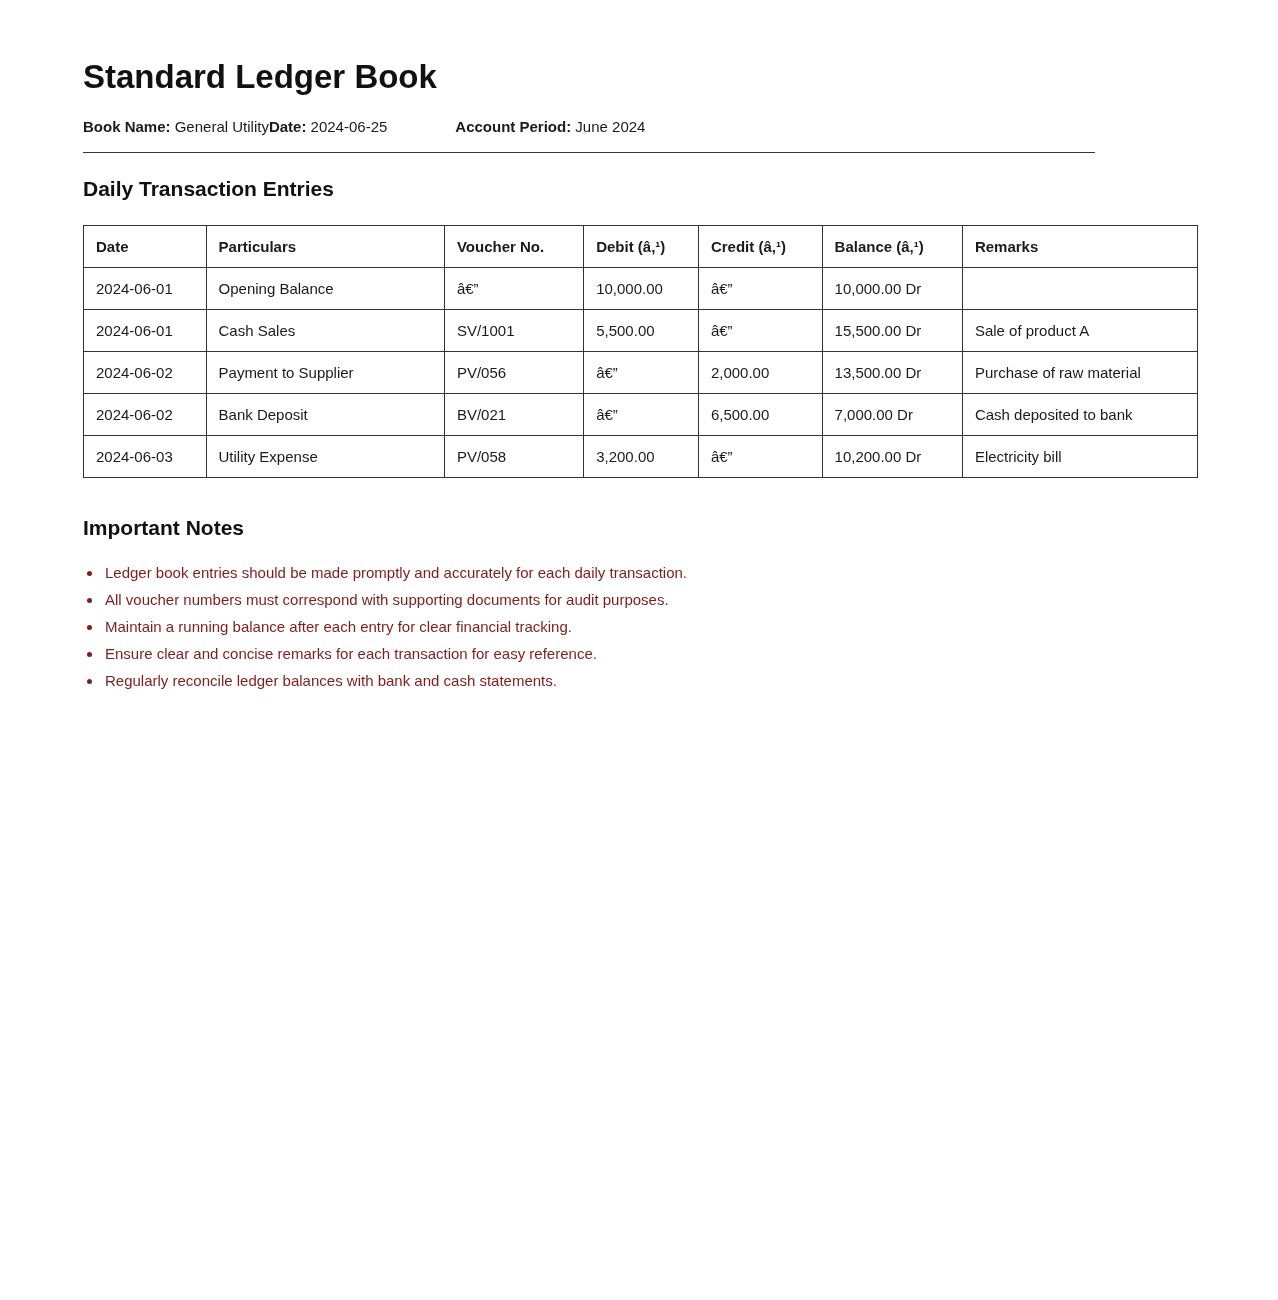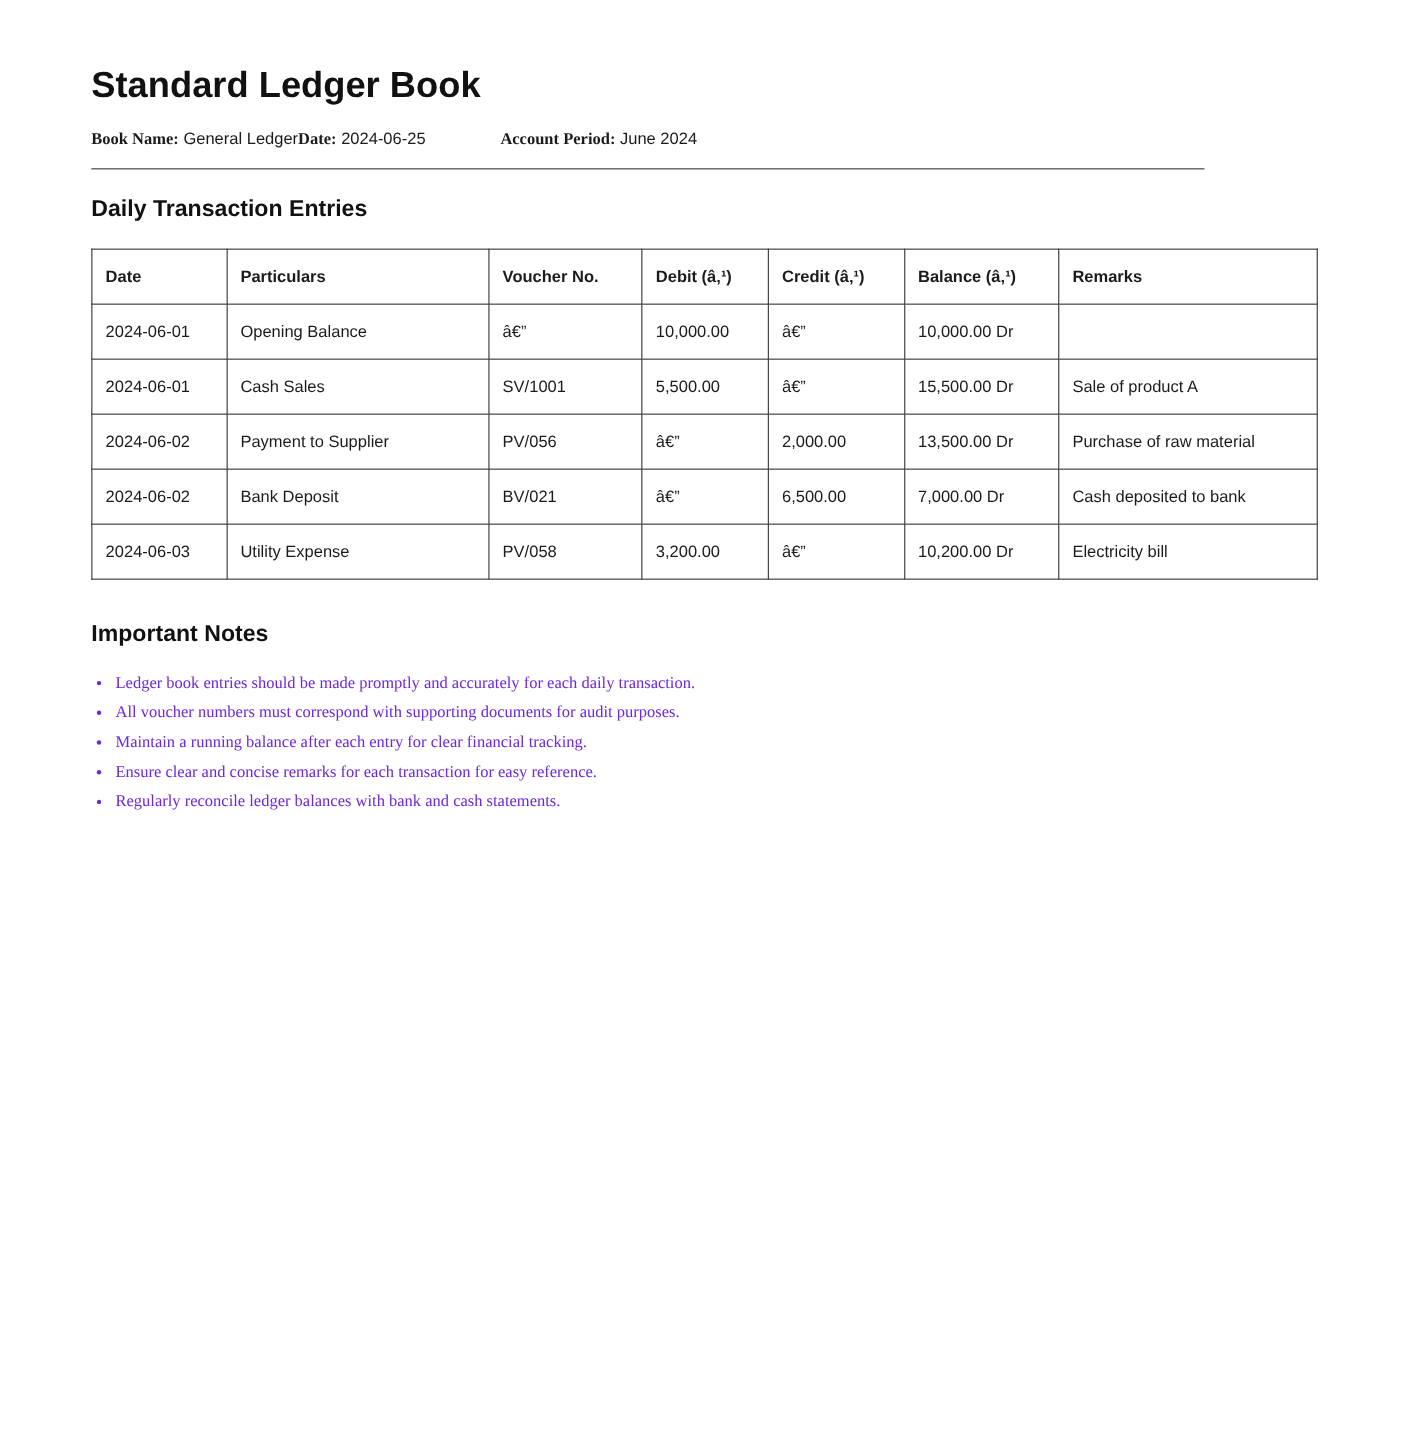--- a/index.html
+++ b/index.html
@@ -25,21 +25,21 @@
   }
   .meta-row {
     display: flex;
     align-items: baseline;
     margin-top: 22px;
     font-size: 15px;
     color: #1b1b1b;
     white-space: nowrap;
   }
   .meta-item { display: inline-block; }
-  .meta-item .label { font-weight: 700; font-family: Liberation Serif, serif; }
+  .meta-item .label { font-weight: 700; }
   .meta-item .value { font-weight: 400; }
   .meta-date { }
   .meta-period { margin-left: 68px; }
   .rule {
     border: none;
     border-top: 1px solid #333333;
     margin-top: 17px;
     width: 100%;
   }
   h2.section-heading {
@@ -51,51 +51,50 @@
   table.ledger {
     border-collapse: collapse;
     width: 1115px;
     margin-top: 24px;
     table-layout: fixed;
     font-size: 15px;
   }
   table.ledger th, table.ledger td {
     border: 1px solid #333333;
     height: 42px;
-    padding: 16px 12px;
+    padding: 4px 12px;
     text-align: left;
     vertical-align: middle;
     white-space: nowrap;
     overflow: hidden;
   }
   table.ledger th { font-weight: 700; }
   h2.notes-heading { margin-top: 38px; }
   ul.notes-list {
     margin-top: 19px;
     padding-left: 20px;
     font-size: 15px;
-    color: #6d28d9;
-    font-family: Liberation Serif, serif;
+    color: #7f1d1d;
   }
   ul.notes-list li {
     line-height: 27px;
     padding-left: 2px;
   }
 </style>
 </head>
 <body>
 
 <div class="page">
 
   <h1 class="doc-title">Standard Ledger Book</h1>
 
   <div class="meta-row">
     <span class="meta-item">
       <span class="label">Book Name:</span>
-      <span class="value">General Ledger</span>
+      <span class="value">General Utility</span>
     </span>
     <span class="meta-item meta-date">
       <span class="label">Date:</span>
       <span class="value">2024-06-25</span>
     </span>
     <span class="meta-item meta-period">
       <span class="label">Account Period:</span>
       <span class="value">June 2024</span>
     </span>
   </div>

